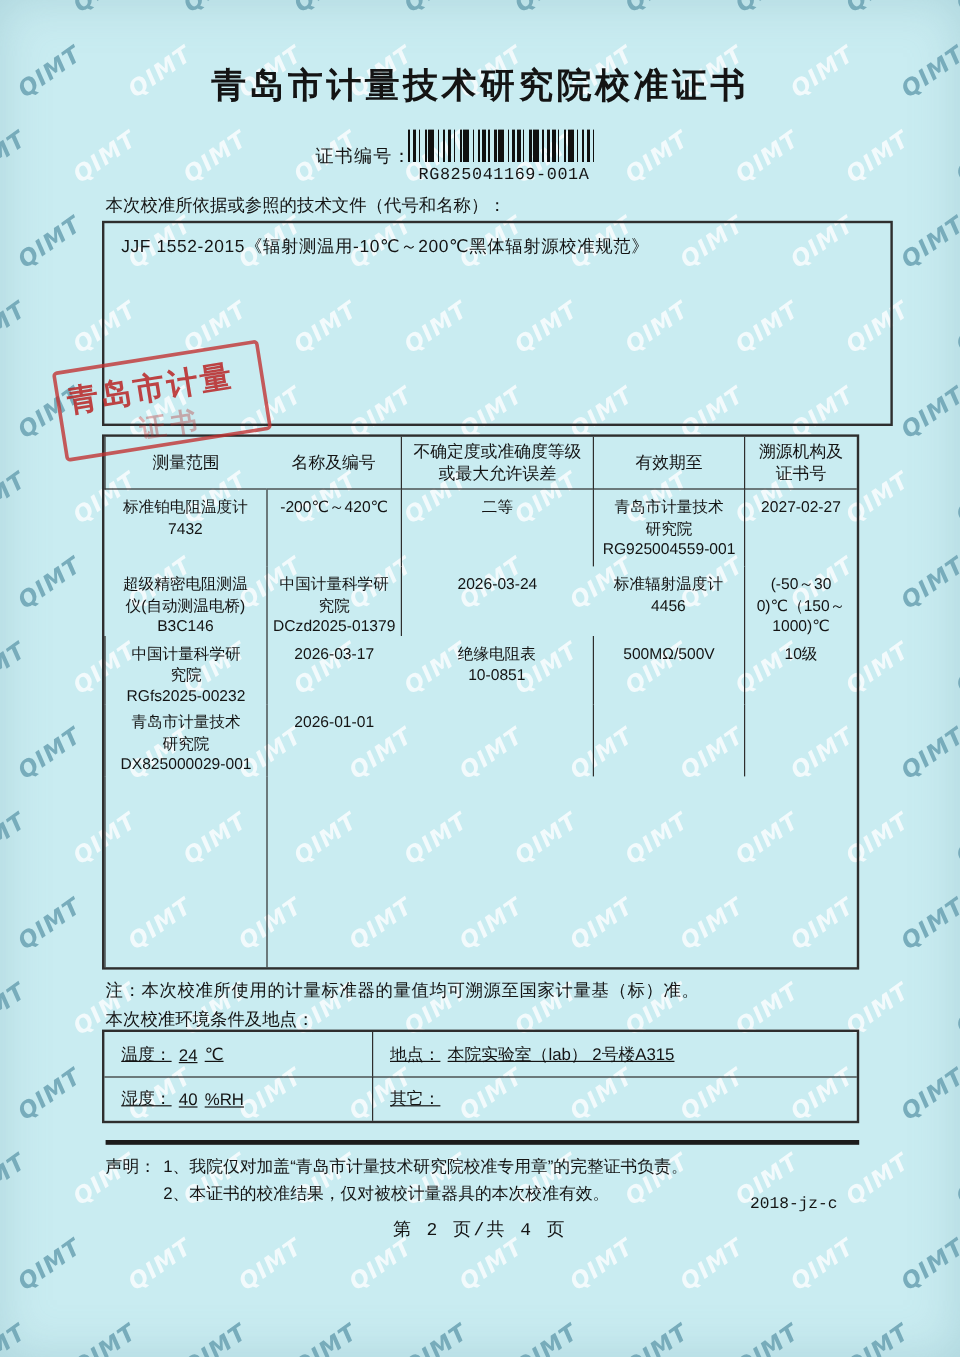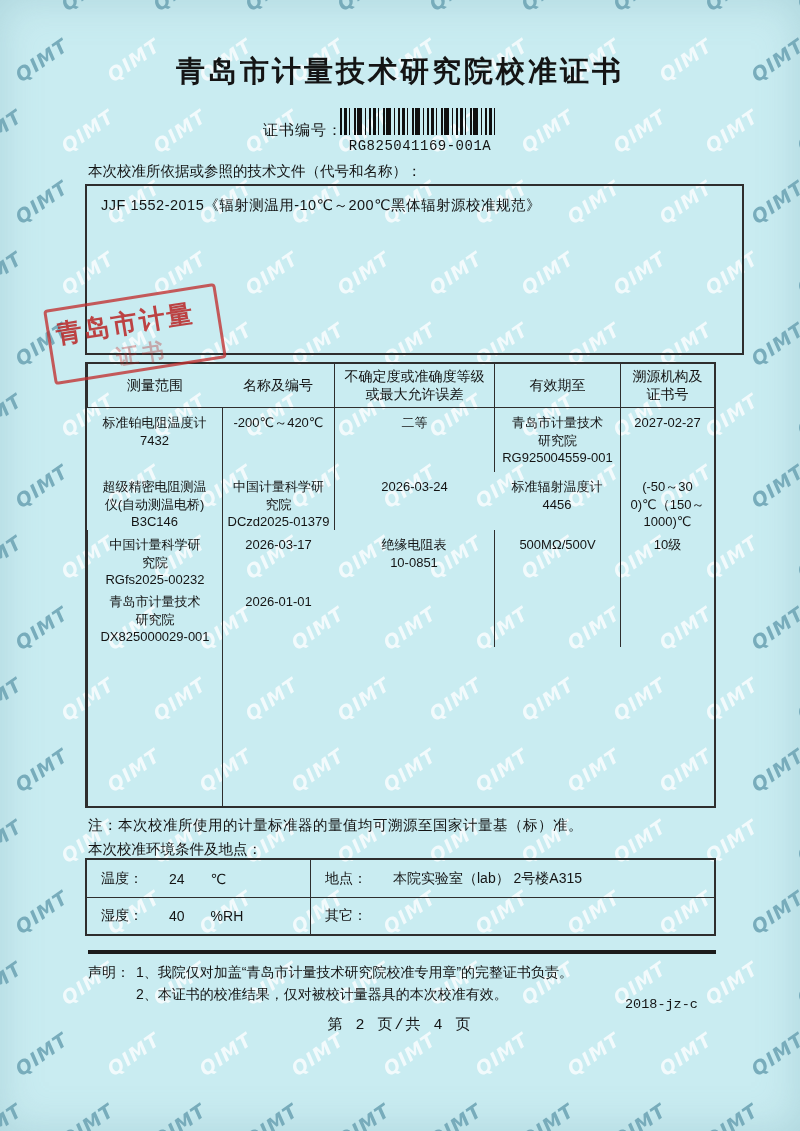--- a/index.html
+++ b/index.html
@@ -33,21 +33,21 @@
     grid-template-rows:44px 64px 58px 57px 60px 1fr;font-size:13px;}
   .std-table .cell{border-left:1px solid #2e2e2e;text-align:center;white-space:pre-line;
     padding-top:6px;line-height:1.35;}
   .std-table .c0{border-left:none;}
   .std-table .hdr{border-bottom:1px solid #2e2e2e;display:flex;align-items:center;justify-content:center;
     padding-top:0;font-size:14px;line-height:1.25;}
   .note-line{left:88px;top:816px;font-size:14.5px;letter-spacing:0.5px;}
   .env-label{left:88px;top:840px;font-size:14.5px;}
   .env-table{left:85px;top:858px;width:631px;height:78px;border:2px solid #2e2e2e;box-sizing:border-box;
     display:grid;grid-template-columns:223px 1fr;grid-template-rows:1fr 1fr;font-size:14px;}
-  .env-cell{display:flex;align-items:center;padding-left:14px;gap:26px;}
+  .env-cell{display:flex;align-items:center;padding-left:14px;gap:6px;text-decoration:underline;}
   .env-right{border-left:1px solid #2e2e2e;}
   .env-bottom{border-top:1px solid #2e2e2e;}
   .thick-line{left:88px;top:950px;width:628px;height:4px;background:#1c1c1c;}
   .declaration{left:88px;top:961px;display:flex;font-size:14px;line-height:1.6;}
   .decl-items{margin-left:6px;}
   .form-code{left:625px;top:997px;font-family:"Liberation Mono","DejaVu Sans Mono",monospace;font-size:13.5px;}
   .page-footer{left:0;top:1015px;width:100%;text-align:center;font-size:15px;letter-spacing:2px;font-family:Liberation Mono, monospace;}
   .edge-shade{position:absolute;inset:0;z-index:2;pointer-events:none;
     box-shadow:inset 0 0 40px rgba(120,170,180,0.35);}
 </style>

